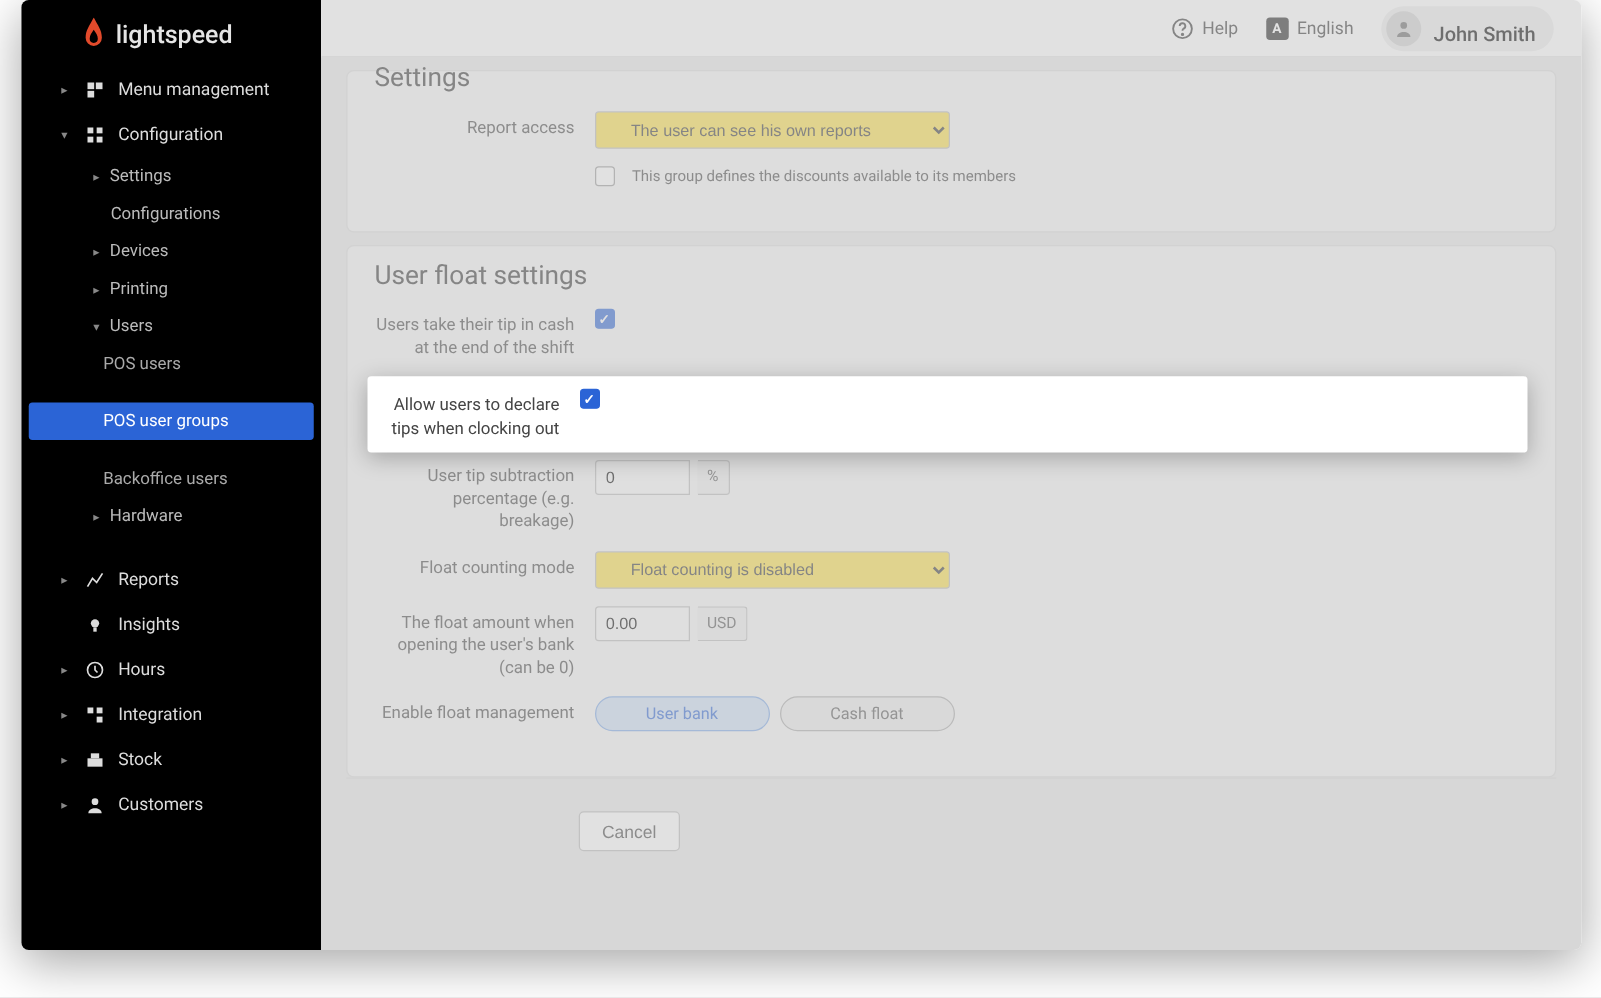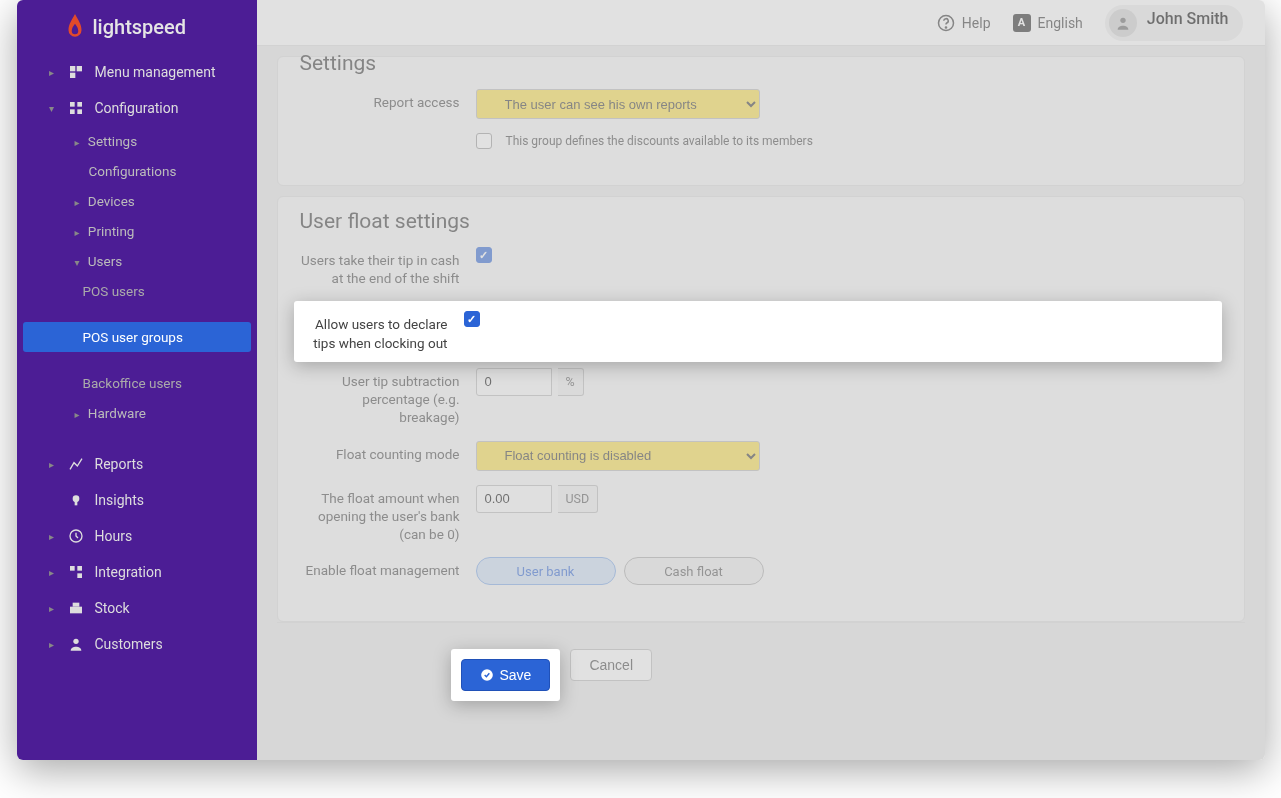--- a/index.html
+++ b/index.html
@@ -16,21 +16,21 @@
   height: 760px;
   margin: 0 auto;
   position: relative;
   border-radius: 6px;
   overflow: hidden;
   box-shadow: 0 10px 40px rgba(0,0,0,0.35);
   display: flex;
 }
 .sidebar {
   width: 240px;
-  background: #4c1d95;
+  background: #000000;
   color: #ccc;
   flex-shrink: 0;
   overflow-y: auto;
 }
 .logo {
   display: flex;
   align-items: center;
   gap: 8px;
   padding: 14px 20px 14px 48px;
   color: #e5e5e5;
@@ -90,21 +90,21 @@
   justify-content: flex-end;
   align-items: center;
   gap: 22px;
   padding: 0 22px;
   background: #fff;
   border-bottom: 1px solid #ddd;
   position: relative;
 }
 .topbar .tb-item { display:flex; align-items:center; gap:7px; font-size:14px; color:#333; cursor:pointer;}
 .tb-user {
-  display:flex; align-items:flex-start; gap:10px;
+  display:flex; align-items:flex-end; gap:10px;
   background:#ededed; border-radius:18px; padding:4px 14px 4px 4px;
 }
 .tb-user .avatar {
   width:28px; height:28px; border-radius:50%; background:#d0d0d0;
   display:flex; align-items:center; justify-content:center; color:#666;
 }
 .content {
   padding: 0 20px 30px;
   overflow-y: auto;
   height: calc(100% - 46px);
@@ -460,28 +460,19 @@
                 </div>
               <div class="toggle-btn">
                   <span>Cash float</span>
                 </div>
             </div>
           </div>
         </div>
       </div>
 
       <div class="actions">
-        <span class="save-highlight">
-          <button class="btn btn-primary">
-            <svg width="14" height="14" viewBox="0 0 24 24" fill="#fff">
-                <circle cx="12" cy="12" r="10" fill="#fff"></circle>
-                <path d="M8 12l3 3 5-6" stroke="#2b64d6" stroke-width="2.5" fill="none"></path>
-              </svg>
-            <span>Save</span>
-          </button>
-        </span>
         <button class="btn btn-secondary">
           <span>Cancel</span>
         </button>
       </div>
     </div>
   </div>
 </div>
 
 </body></html>

